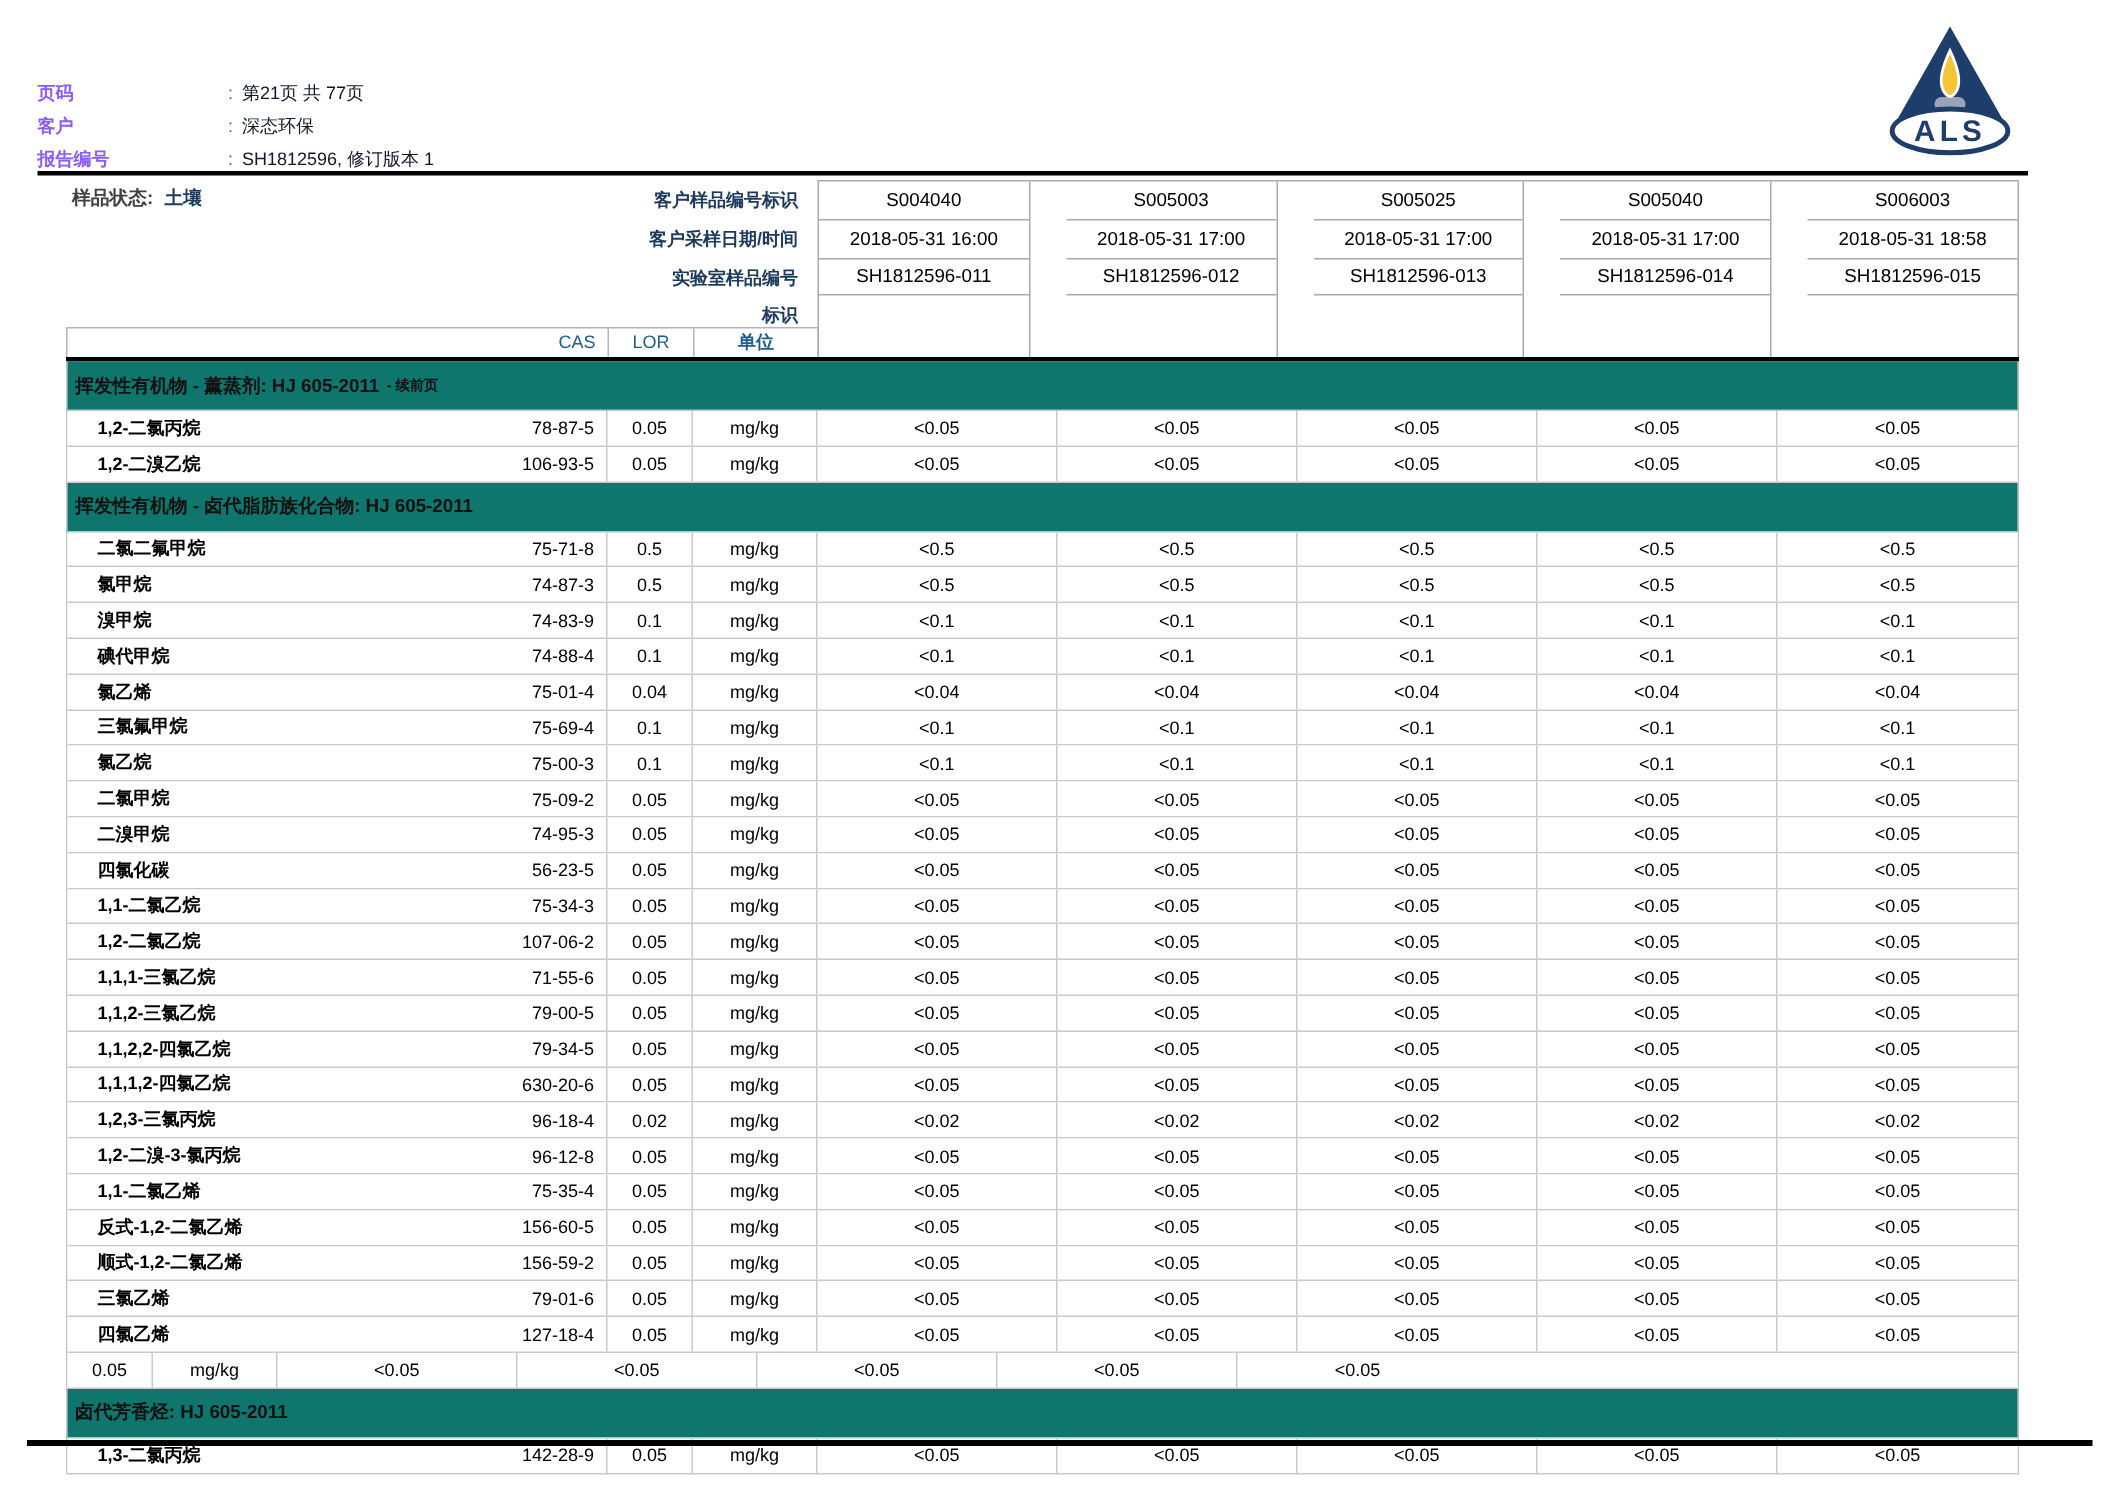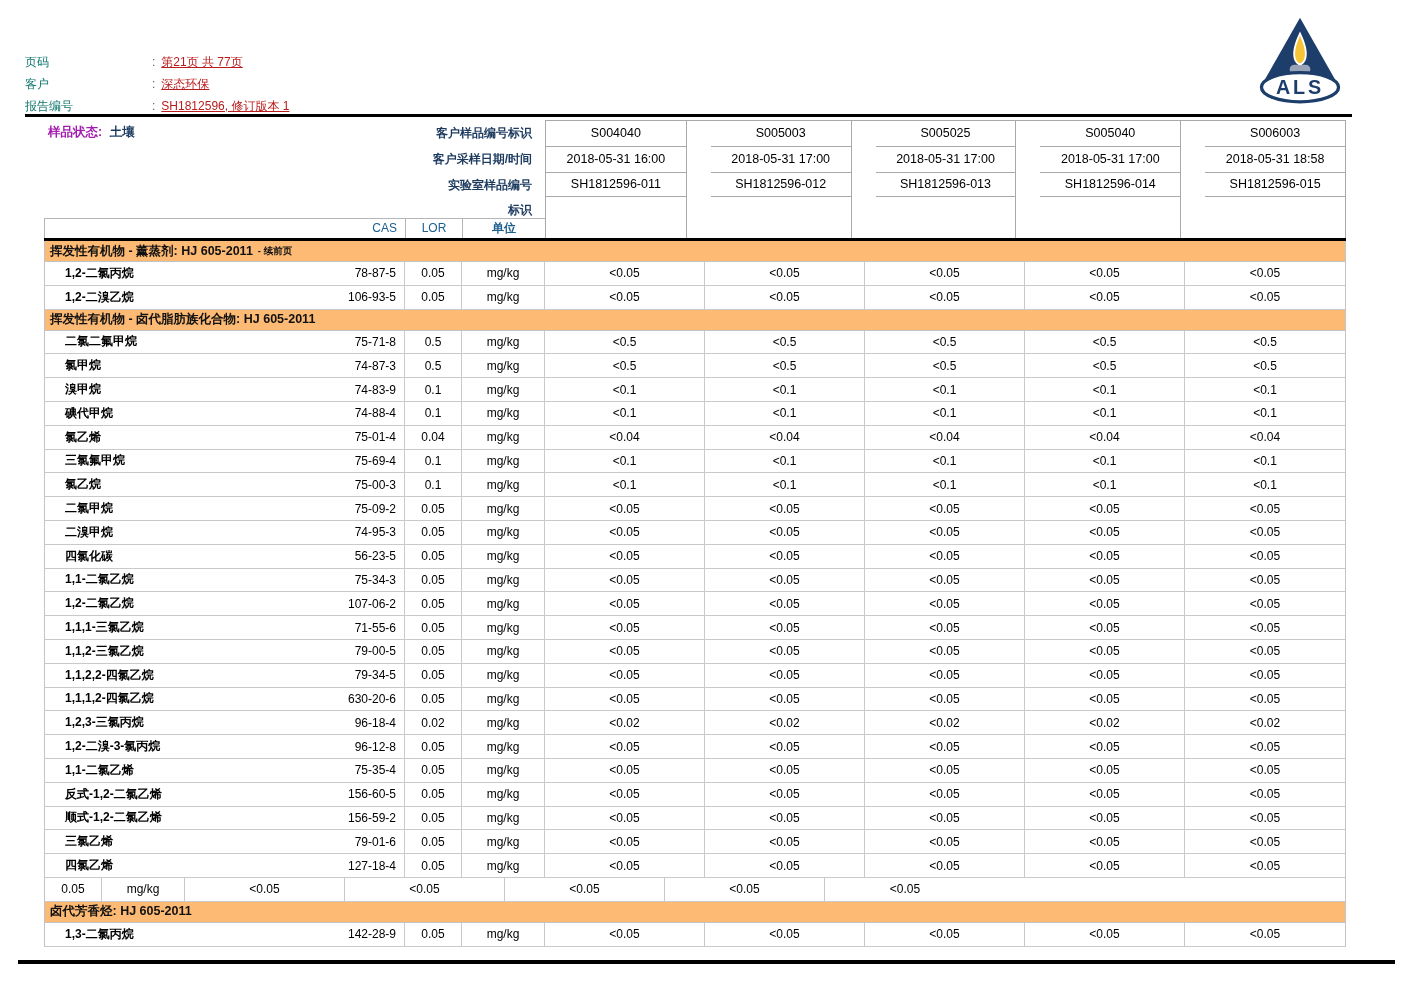--- a/index.html
+++ b/index.html
@@ -2,29 +2,29 @@
 <html><head>
 <meta charset="utf-8">
 <style>
   * { margin:0; padding:0; box-sizing:border-box; }
   html,body { background:#fff; }
   body { font-family:"Liberation Sans","DejaVu Sans",sans-serif; color:#000; }
   .page { position:relative; width:1402px; height:992px; background:#fff; overflow:hidden; }
 
   
   .hdr-row { position:absolute; left:25px; display:flex; font-size:12px; line-height:16px; }
-  .hdr-label { width:127px; font-weight:normal; color:#0f766e; }
+  .hdr-label { width:127px; font-weight:bold; color:#8b5cf6; }
   .hdr-sep { color:#44647c; margin-right:6px; }
-  .hdr-value { color:#b91c1c;text-decoration:underline; }
+  .hdr-value { color:#0f172a; }
   .top-rule { position:absolute; left:25px; top:114px; width:1327px; height:3px; background:#000; }
   .logo-wrap { position:absolute; left:1253px; top:13px; width:94px; height:94px; }
 
   
   .sample-state { position:absolute; left:48px; top:124px; font-size:12.5px; font-weight:bold; }
-  .sample-state .lbl { color:#a21caf; }
+  .sample-state .lbl { color:#404040; }
   .sample-state .val { color:#1c3a5e; margin-left:4px; }
   .panel-label { position:absolute; font-size:12px; font-weight:bold; color:#1c3a5e;
                  right:870px; text-align:right; line-height:16px; }
   .cols-header { position:absolute; left:44px; top:218px; width:502px; height:20px;
                  display:flex; border-top:1px solid #b5b5b5; border-left:1px solid #b5b5b5; }
   .cols-header .cell { height:100%; font-size:12px; color:#1d6090; line-height:19px;
                        border-right:1px solid #b5b5b5; }
   .ch-cas { width:361px; text-align:right; padding-right:8px; }
   .ch-lor { width:57px; text-align:center; }
   .ch-unit { width:83px; text-align:center; font-weight:bold; }
@@ -37,21 +37,21 @@
   .cell.c-id   { height:26px; }
   .cell.c-date { height:26px; }
   .cell.c-lab  { height:25px; }
   .cell.c-tag  { height:41px; border-bottom:none; }
 
   .mid-rule { position:absolute; left:44px; top:238px; width:1302px; height:3px; background:#000; }
 
   
   .rtable { position:absolute; left:44px; top:241px; width:1302px;
             border-left:1px solid #c3c3c3; border-right:1px solid #c3c3c3; }
-  .section-row { width:100%; height:21px; background:#fdba74; border-bottom:1px solid #c3c3c3;
+  .section-row { width:100%; height:33px; background:#0f766e; border-bottom:1px solid #c3c3c3;
                  display:flex; align-items:center; padding-left:5px;
                  font-size:12.5px; font-weight:bold; color:#111; }
   .section-suffix { font-size:9.5px; margin-left:5px; font-weight:bold; }
   .data-row { width:100%; height:23.8px; display:flex; border-bottom:1px solid #c9c9c9; background:#fff; }
   .data-row > div { height:100%; display:flex; align-items:center; font-size:12px; }
   .dc-namecas { width:360px; border-right:1px solid #c9c9c9; justify-content:space-between;
                 padding-left:20px; padding-right:8px; }
   .dc-name { font-weight:600; }
   .dc-cas  { font-weight:normal; }
   .dc-lor  { width:57px; border-right:1px solid #c9c9c9; justify-content:center; }

